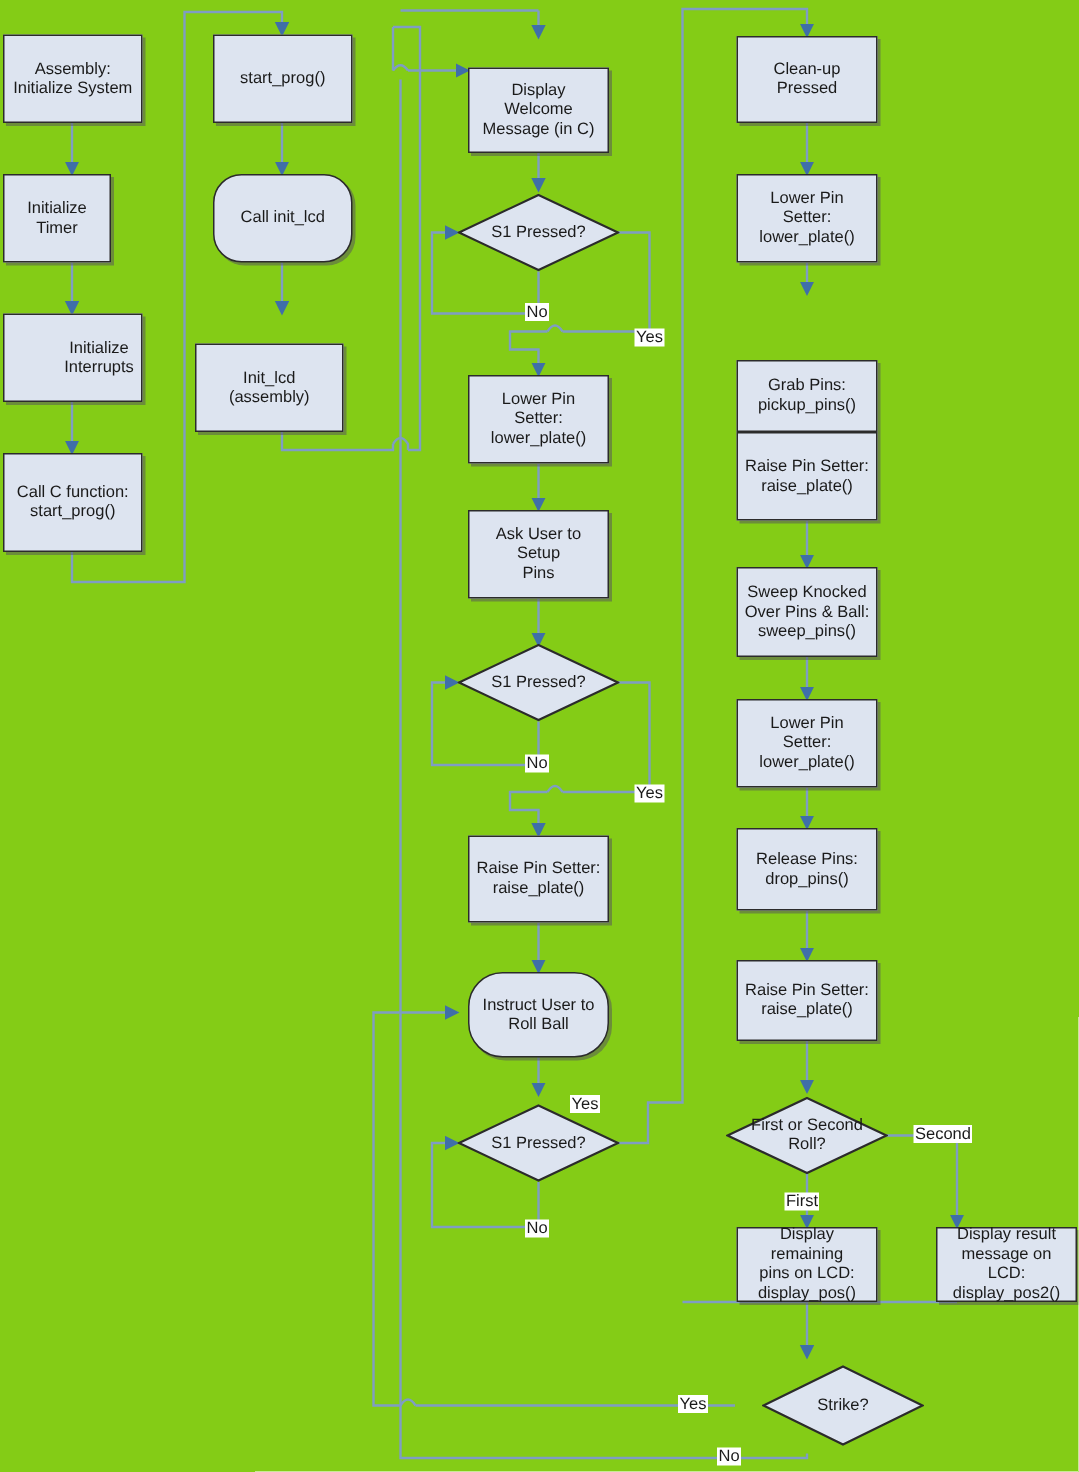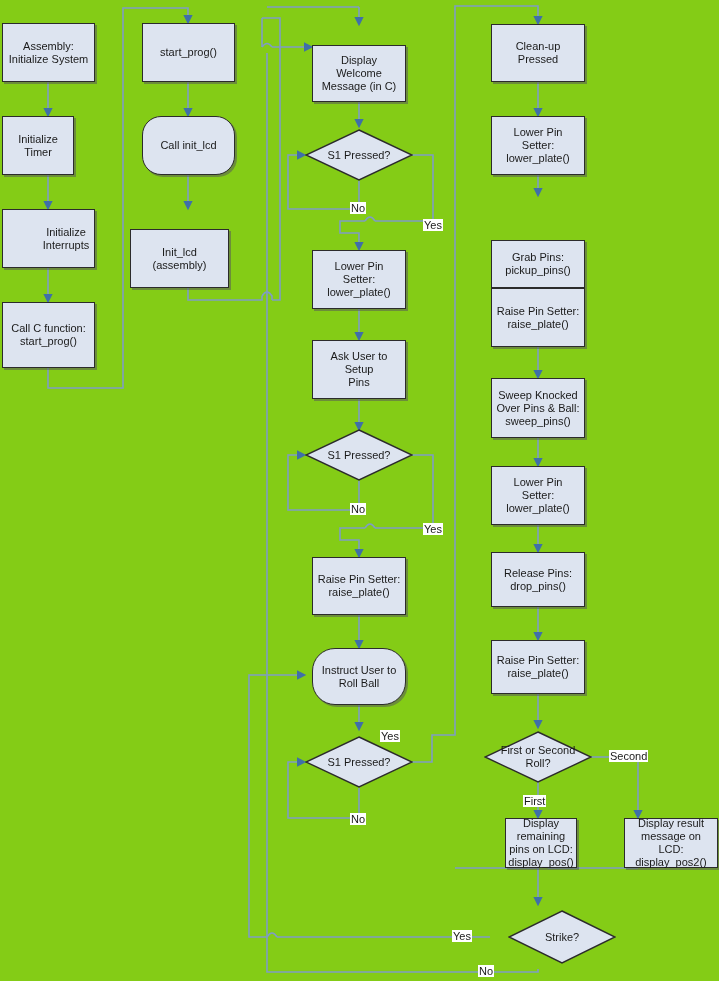--- a/index.html
+++ b/index.html
@@ -205,21 +205,21 @@
 raise_plate()</div>
 
   <div class="dec-wrap" style="left:484px;top:731px;width:108px;height:52px;">
     <svg viewBox="0 0 108 52" width="108" height="52">
       <polygon points="54,1 107,26 54,51 1,26" fill="#dde4f0" stroke="#2b2b2b" stroke-width="1.4"></polygon>
     </svg>
     <div class="lbl">First or Second
 Roll?</div>
   </div>
 
-  <div class="node proc" style="left:491px;top:818px;width:72px;height:50px;margin-left:14px;">Display remaining
+  <div class="node proc" style="left:491px;top:818px;width:94px;height:50px;">Display remaining
 pins on LCD:
 display_pos()</div>
 
   <div class="node proc" style="left:624px;top:818px;width:94px;height:50px;">Display result
 message on LCD:
 display_pos2()</div>
 
   <div class="dec-wrap" style="left:508px;top:910px;width:108px;height:54px;">
     <svg viewBox="0 0 108 54" width="108" height="54">
       <polygon points="54,1 107,27 54,53 1,27" fill="#dde4f0" stroke="#2b2b2b" stroke-width="1.4"></polygon>

